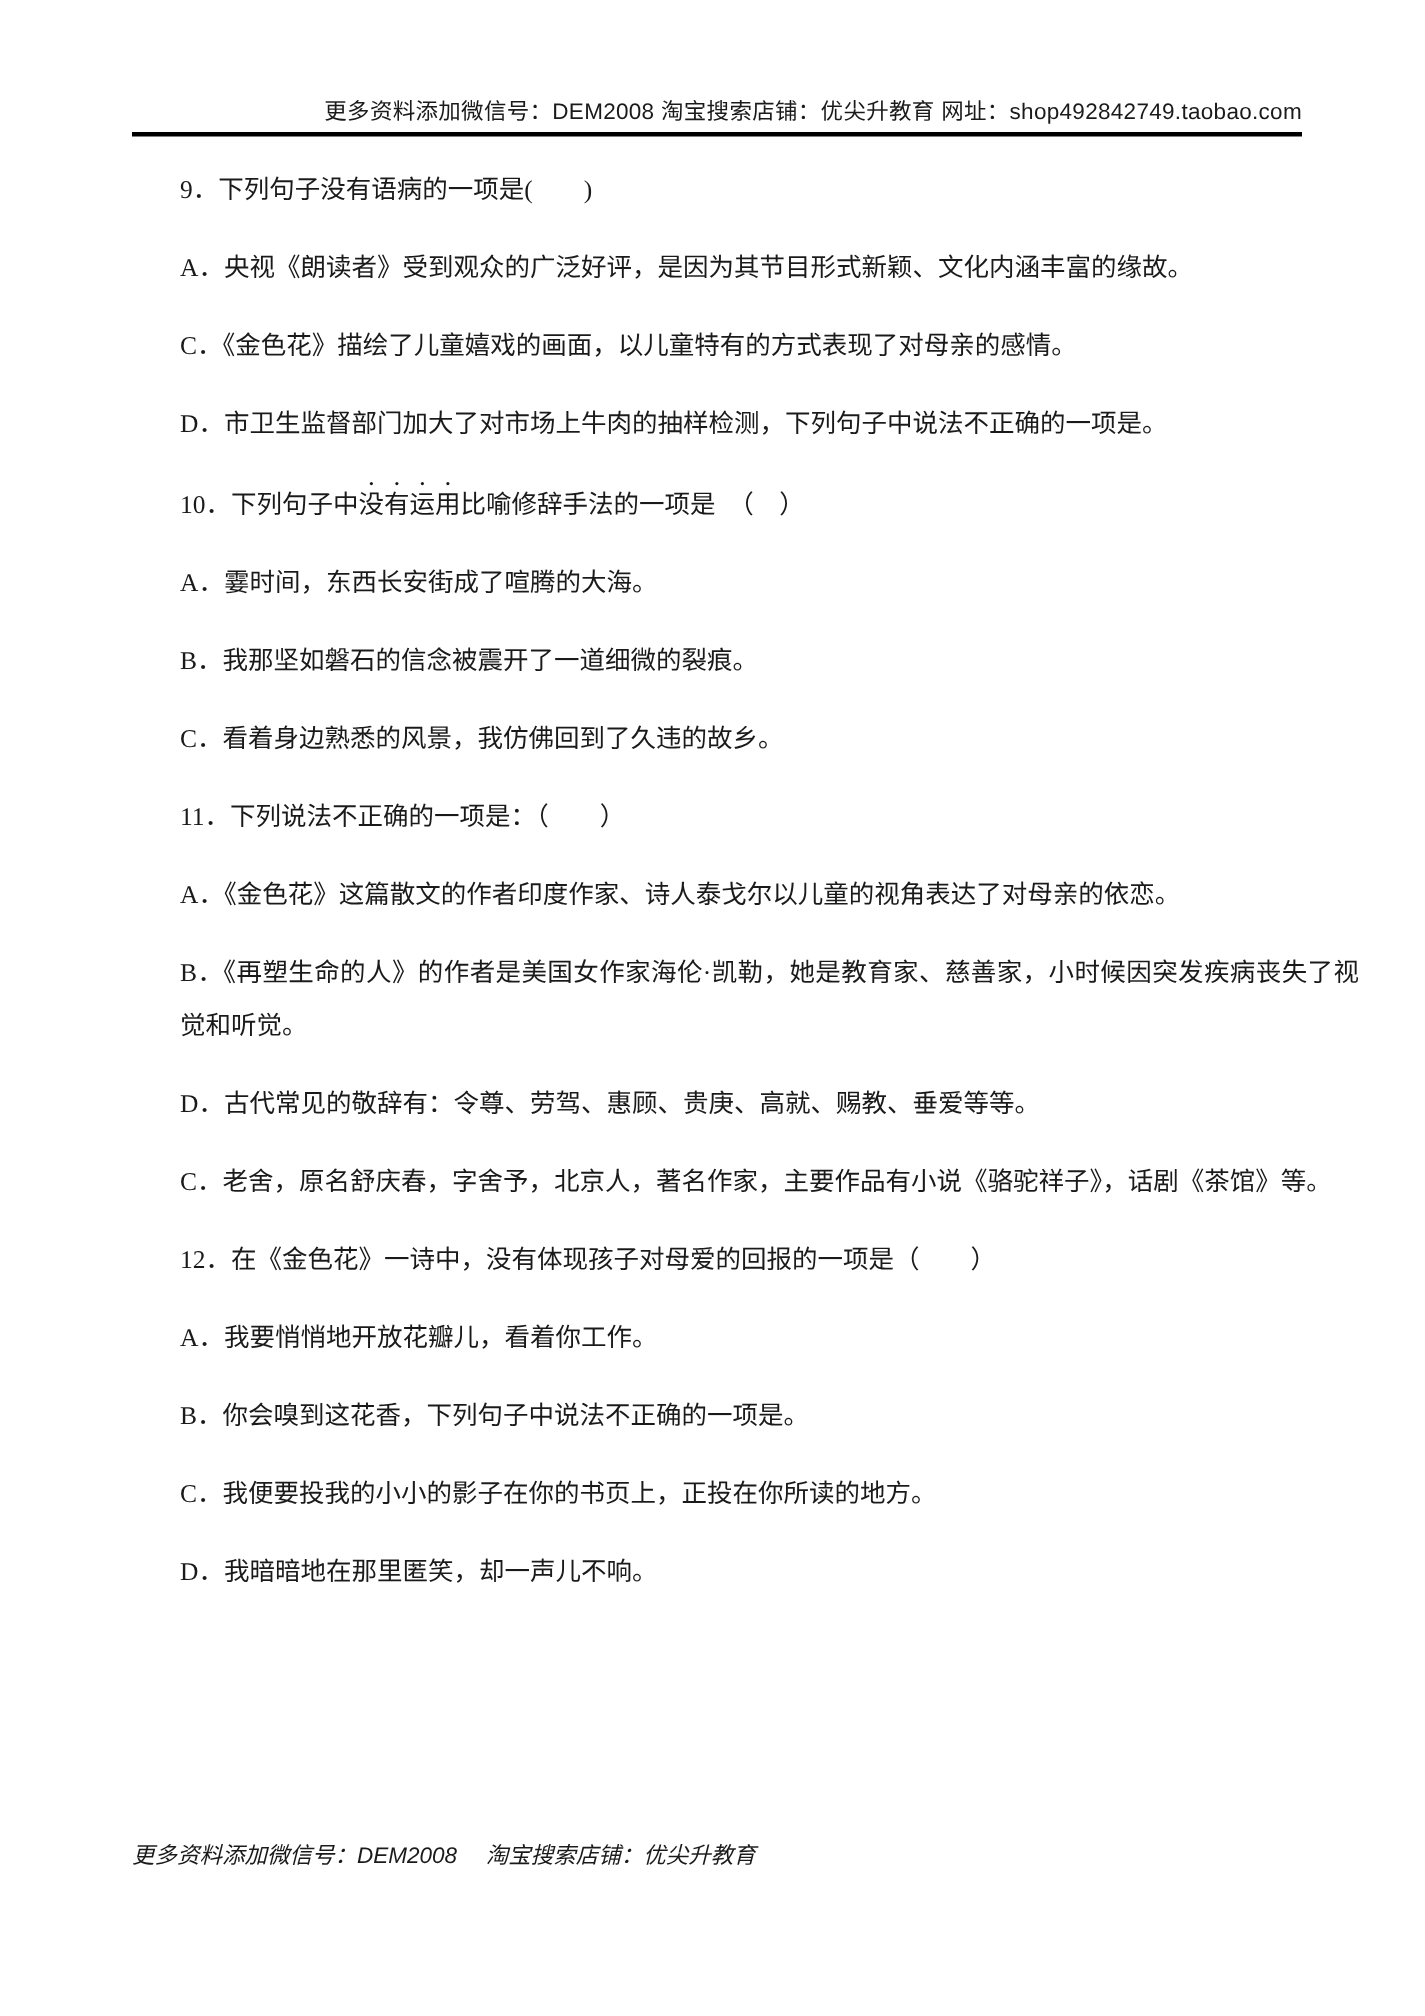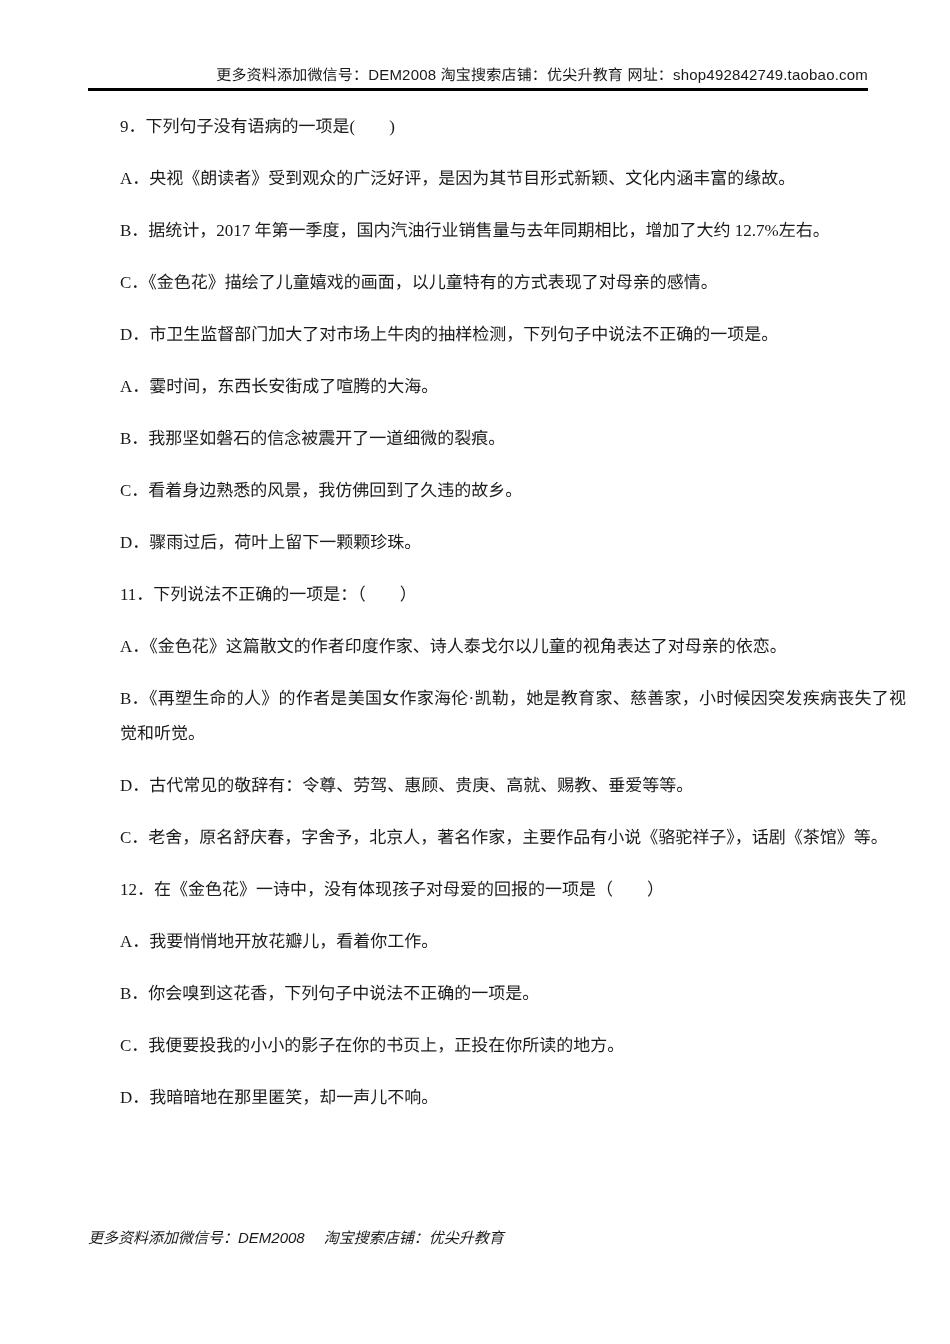--- a/index.html
+++ b/index.html
@@ -68,28 +68,27 @@
 <div class="page">
 
   <div class="page-header">
     <span>更多资料添加微信号：DEM2008 淘宝搜索店铺：优尖升教育 网址：shop492842749.taobao.com</span>
   </div>
 
   <div class="doc-content">
 
     <p>9．下列句子没有语病的一项是(　　)</p>
     <p>A．央视《朗读者》受到观众的广泛好评，是因为其节目形式新颖、文化内涵丰富的缘故。</p>
-    <p>B．据统计，2017 年第一季度，国内汽油行业销售量与去年同期相比，增加了大约 12.7%左右。</p>
     <p>C．《金色花》描绘了儿童嬉戏的画面，以儿童特有的方式表现了对母亲的感情。</p>
     <p>D．市卫生监督部门加大了对市场上牛肉的抽样检测，下列句子中说法不正确的一项是。</p>
 
+    <p><span>10．下列句子中</span><span class="em-dots">没有运用</span><span>比喻修辞手法的一项是　（　）</span></p>
     <p>A．霎时间，东西长安街成了喧腾的大海。</p>
     <p>B．我那坚如磐石的信念被震开了一道细微的裂痕。</p>
     <p>C．看着身边熟悉的风景，我仿佛回到了久违的故乡。</p>
-    <p>D．骤雨过后，荷叶上留下一颗颗珍珠。</p>
 
     <p>11．下列说法不正确的一项是：（　　）</p>
     <p>A．《金色花》这篇散文的作者印度作家、诗人泰戈尔以儿童的视角表达了对母亲的依恋。</p>
     <p>B．《再塑生命的人》的作者是美国女作家海伦·凯勒，她是教育家、慈善家，小时候因突发疾病丧失了视觉和听觉。</p>
     <p>D．古代常见的敬辞有：令尊、劳驾、惠顾、贵庚、高就、赐教、垂爱等等。</p>
     <p>C．老舍，原名舒庆春，字舍予，北京人，著名作家，主要作品有小说《骆驼祥子》，话剧《茶馆》等。</p>
 
     <p>12．在《金色花》一诗中，没有体现孩子对母爱的回报的一项是（　　）</p>
     <p>A．我要悄悄地开放花瓣儿，看着你工作。</p>
     <p>B．你会嗅到这花香，下列句子中说法不正确的一项是。</p>

